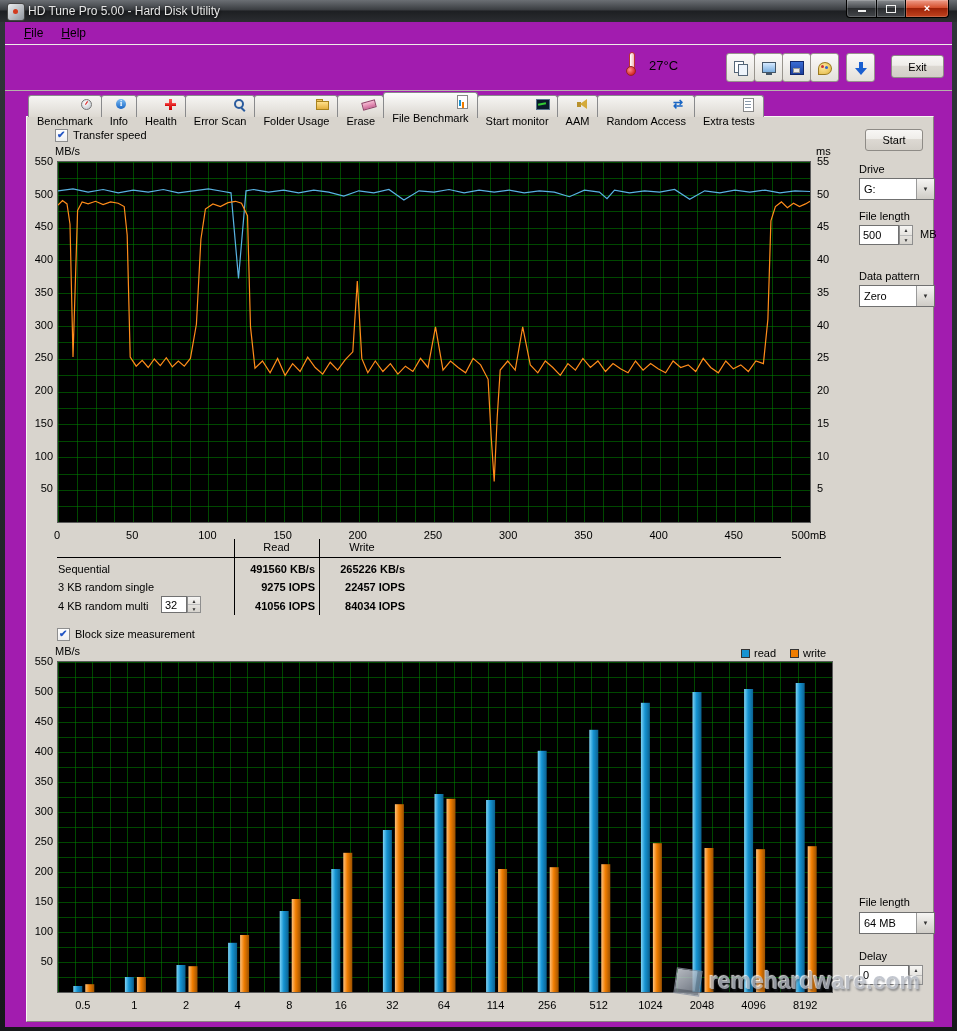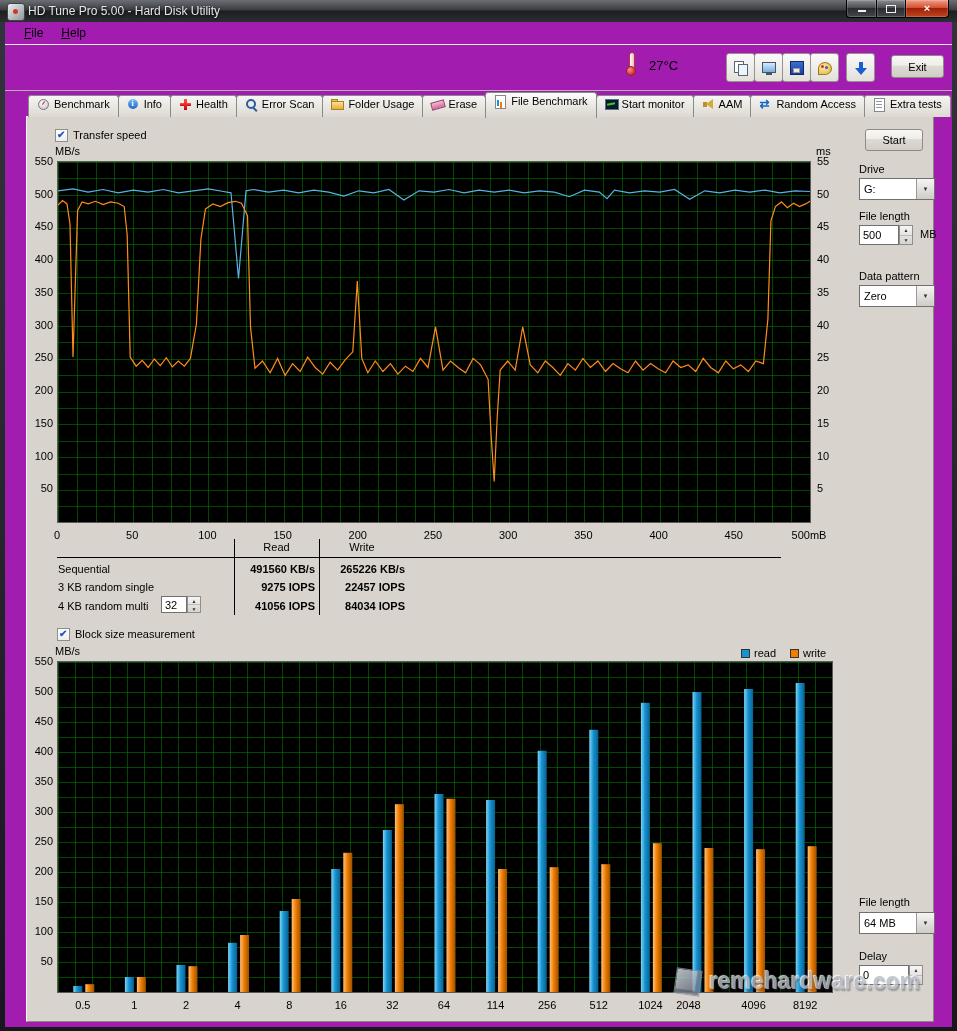--- a/index.html
+++ b/index.html
@@ -62,22 +62,22 @@
     background:radial-gradient(circle at 35% 35%,#ffeaa2,#e0b33c);border:1px solid #9a7a20;}
   .ic-options::after{content:'';position:absolute;left:4px;top:5px;width:3px;height:3px;border-radius:50%;background:#c33;box-shadow:4px 1px 0 #36c;}
   .ic-download::before{content:'';position:absolute;left:6px;top:2px;width:4px;height:6px;background:#1a5fd0;}
   .ic-download::after{content:'';position:absolute;left:2px;top:8px;border-left:6px solid transparent;border-right:6px solid transparent;border-top:7px solid #1a5fd0;}
   .thermo{position:absolute;width:10px;height:26px;}
   .thermo::before{content:'';position:absolute;left:2px;top:0;width:4px;height:16px;background:linear-gradient(to right,#fff,#f3b9b9);border:1px solid #b33;border-radius:3px 3px 0 0;}
   .thermo::after{content:'';position:absolute;left:-1px;top:14px;width:10px;height:10px;border-radius:50%;
     background:radial-gradient(circle at 35% 35%,#ff8d8d,#c40000);border:1px solid #922;box-sizing:border-box;}
   
   #tabstrip{position:absolute;left:23px;top:71px;height:24px;display:flex;align-items:flex-end;z-index:3;}
-  .tab{display:flex;align-items:flex-start;gap:4px;padding:2px 8px;height:17px;font-size:11px;white-space:nowrap;
-    background:linear-gradient(#f6f5f3,#ddd9d2);border:1px solid #898a8c;border-bottom:none;border-radius:3px 3px 0 0;margin-right:-1px;box-sizing:content-box;}
+  .tab{display:flex;align-items:flex-end;gap:4px;padding:2px 8px;height:17px;font-size:11px;white-space:nowrap;
+    background:linear-gradient(#f6f5f3,#ddd9d2);border:1px solid #898a8c;border-bottom:none;border-radius:3px 3px 0 0;margin-right:-1px;box-sizing:content-box;flex-direction:column;}
   .tab.active{height:21px;background:linear-gradient(#fdfdfc,#d8d4cd);position:relative;z-index:4;margin-bottom:-1px;}
   .ticon{position:relative;display:inline-block;width:13px;height:13px;flex:none;}
   .i-benchmark::before{content:'';position:absolute;left:1px;top:1px;width:9px;height:9px;border-radius:50%;
     background:radial-gradient(circle at 40% 35%,#fff,#c9ced4 75%);border:1px solid #777;}
   .i-benchmark::after{content:'';position:absolute;left:6px;top:3px;width:1px;height:4px;background:#d22;transform:rotate(35deg);}
   .i-info::before{content:'i';position:absolute;left:1px;top:1px;width:10px;height:10px;border-radius:50%;
     background:linear-gradient(#7cbdf4,#1a66c4);color:#fff;font:bold 8px/10px "Liberation Serif",serif;text-align:center;}
   .i-health::before{content:'';position:absolute;left:1px;top:5px;width:11px;height:3px;background:linear-gradient(#f55,#c00);}
   .i-health::after{content:'';position:absolute;left:5px;top:1px;width:3px;height:11px;background:linear-gradient(#f55,#c00);}
   .i-error::before{content:'';position:absolute;left:1px;top:1px;width:6px;height:6px;border:2px solid #2b5c9e;border-radius:50%;}
@@ -393,17 +393,17 @@
       <span class="tick" style="left: 133.2px; top: 882px; width: 51.6px; text-align: center;">2</span>
       <span class="tick" style="left: 184.8px; top: 882px; width: 51.6px; text-align: center;">4</span>
       <span class="tick" style="left: 236.4px; top: 882px; width: 51.6px; text-align: center;">8</span>
       <span class="tick" style="left: 288px; top: 882px; width: 51.6px; text-align: center;">16</span>
       <span class="tick" style="left: 339.6px; top: 882px; width: 51.6px; text-align: center;">32</span>
       <span class="tick" style="left: 391.2px; top: 882px; width: 51.6px; text-align: center;">64</span>
       <span class="tick" style="left: 442.8px; top: 882px; width: 51.6px; text-align: center;">114</span>
       <span class="tick" style="left: 494.4px; top: 882px; width: 51.6px; text-align: center;">256</span>
       <span class="tick" style="left: 546px; top: 882px; width: 51.6px; text-align: center;">512</span>
       <span class="tick" style="left: 597.6px; top: 882px; width: 51.6px; text-align: center;">1024</span>
-      <span class="tick" style="left: 649.2px; top: 882px; width: 51.6px; ">2048</span>
+      <span class="tick" style="left: 649.2px; top: 882px; width: 51.6px; text-align: center;">2048</span>
       <span class="tick" style="left: 700.8px; top: 882px; width: 51.6px; text-align: center;">4096</span>
       <span class="tick" style="left: 752.4px; top: 882px; width: 51.6px; text-align: center;">8192</span>
     </div>
 </div>
 
 </body></html>

